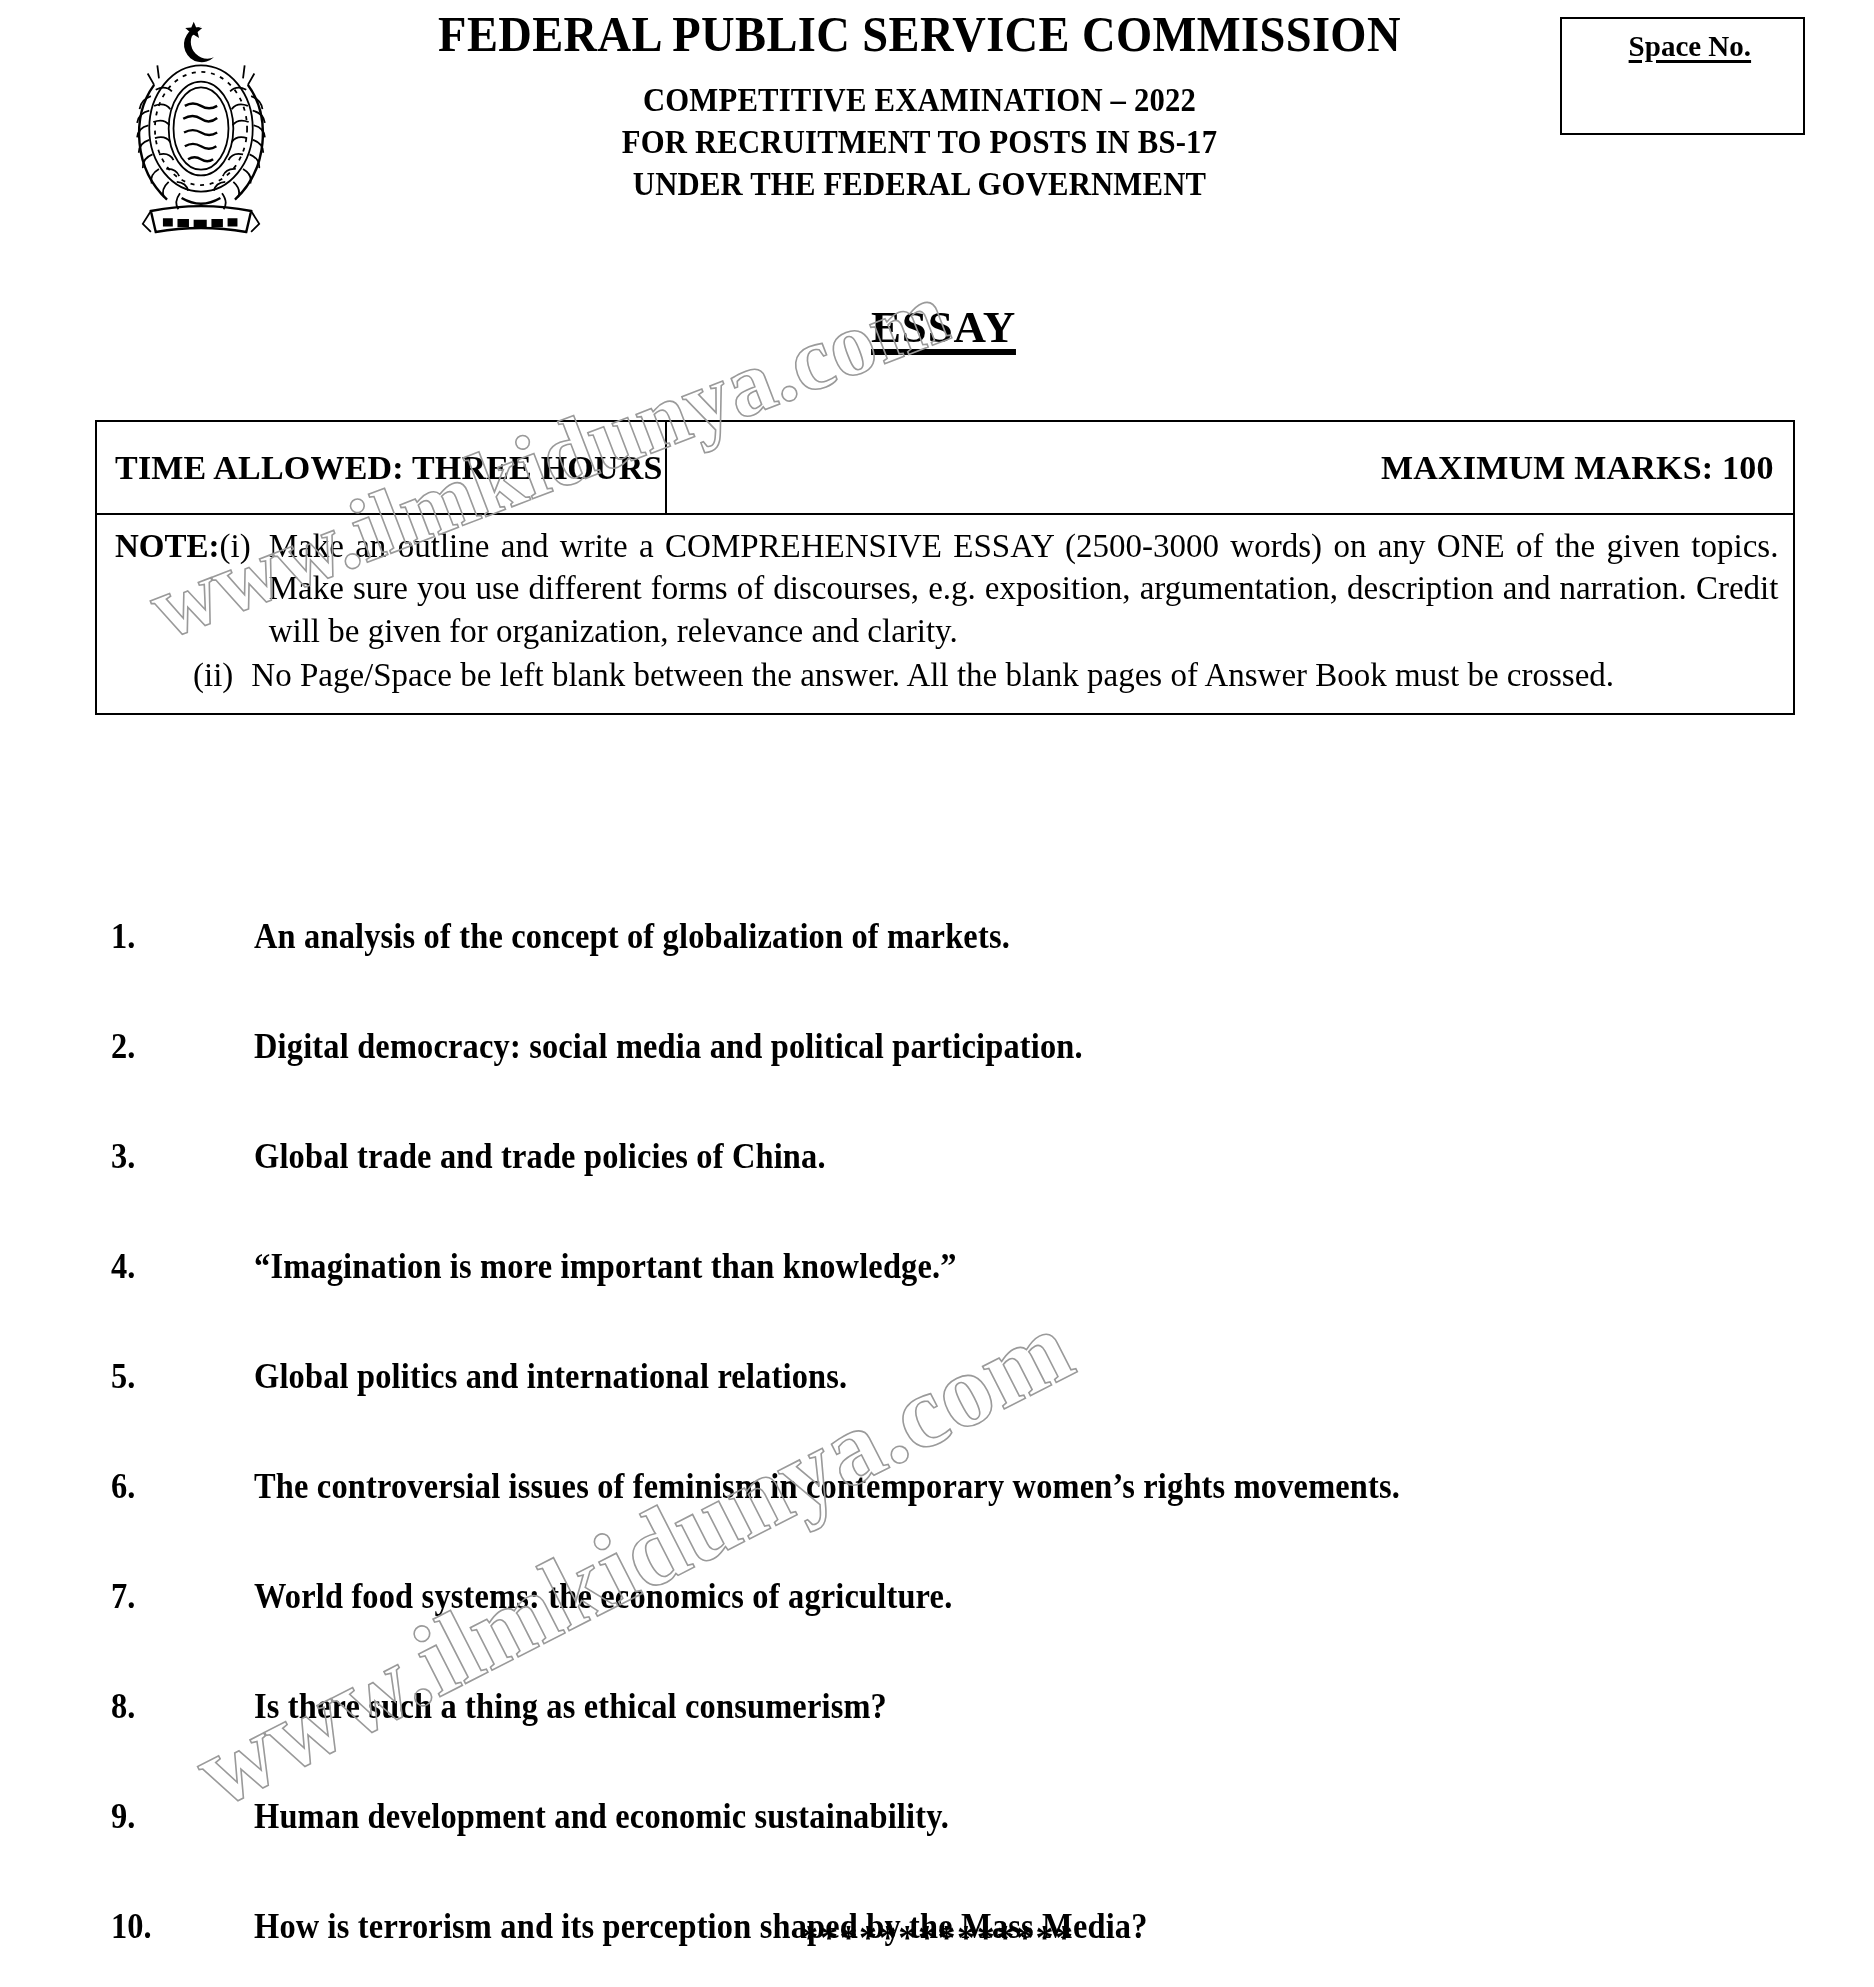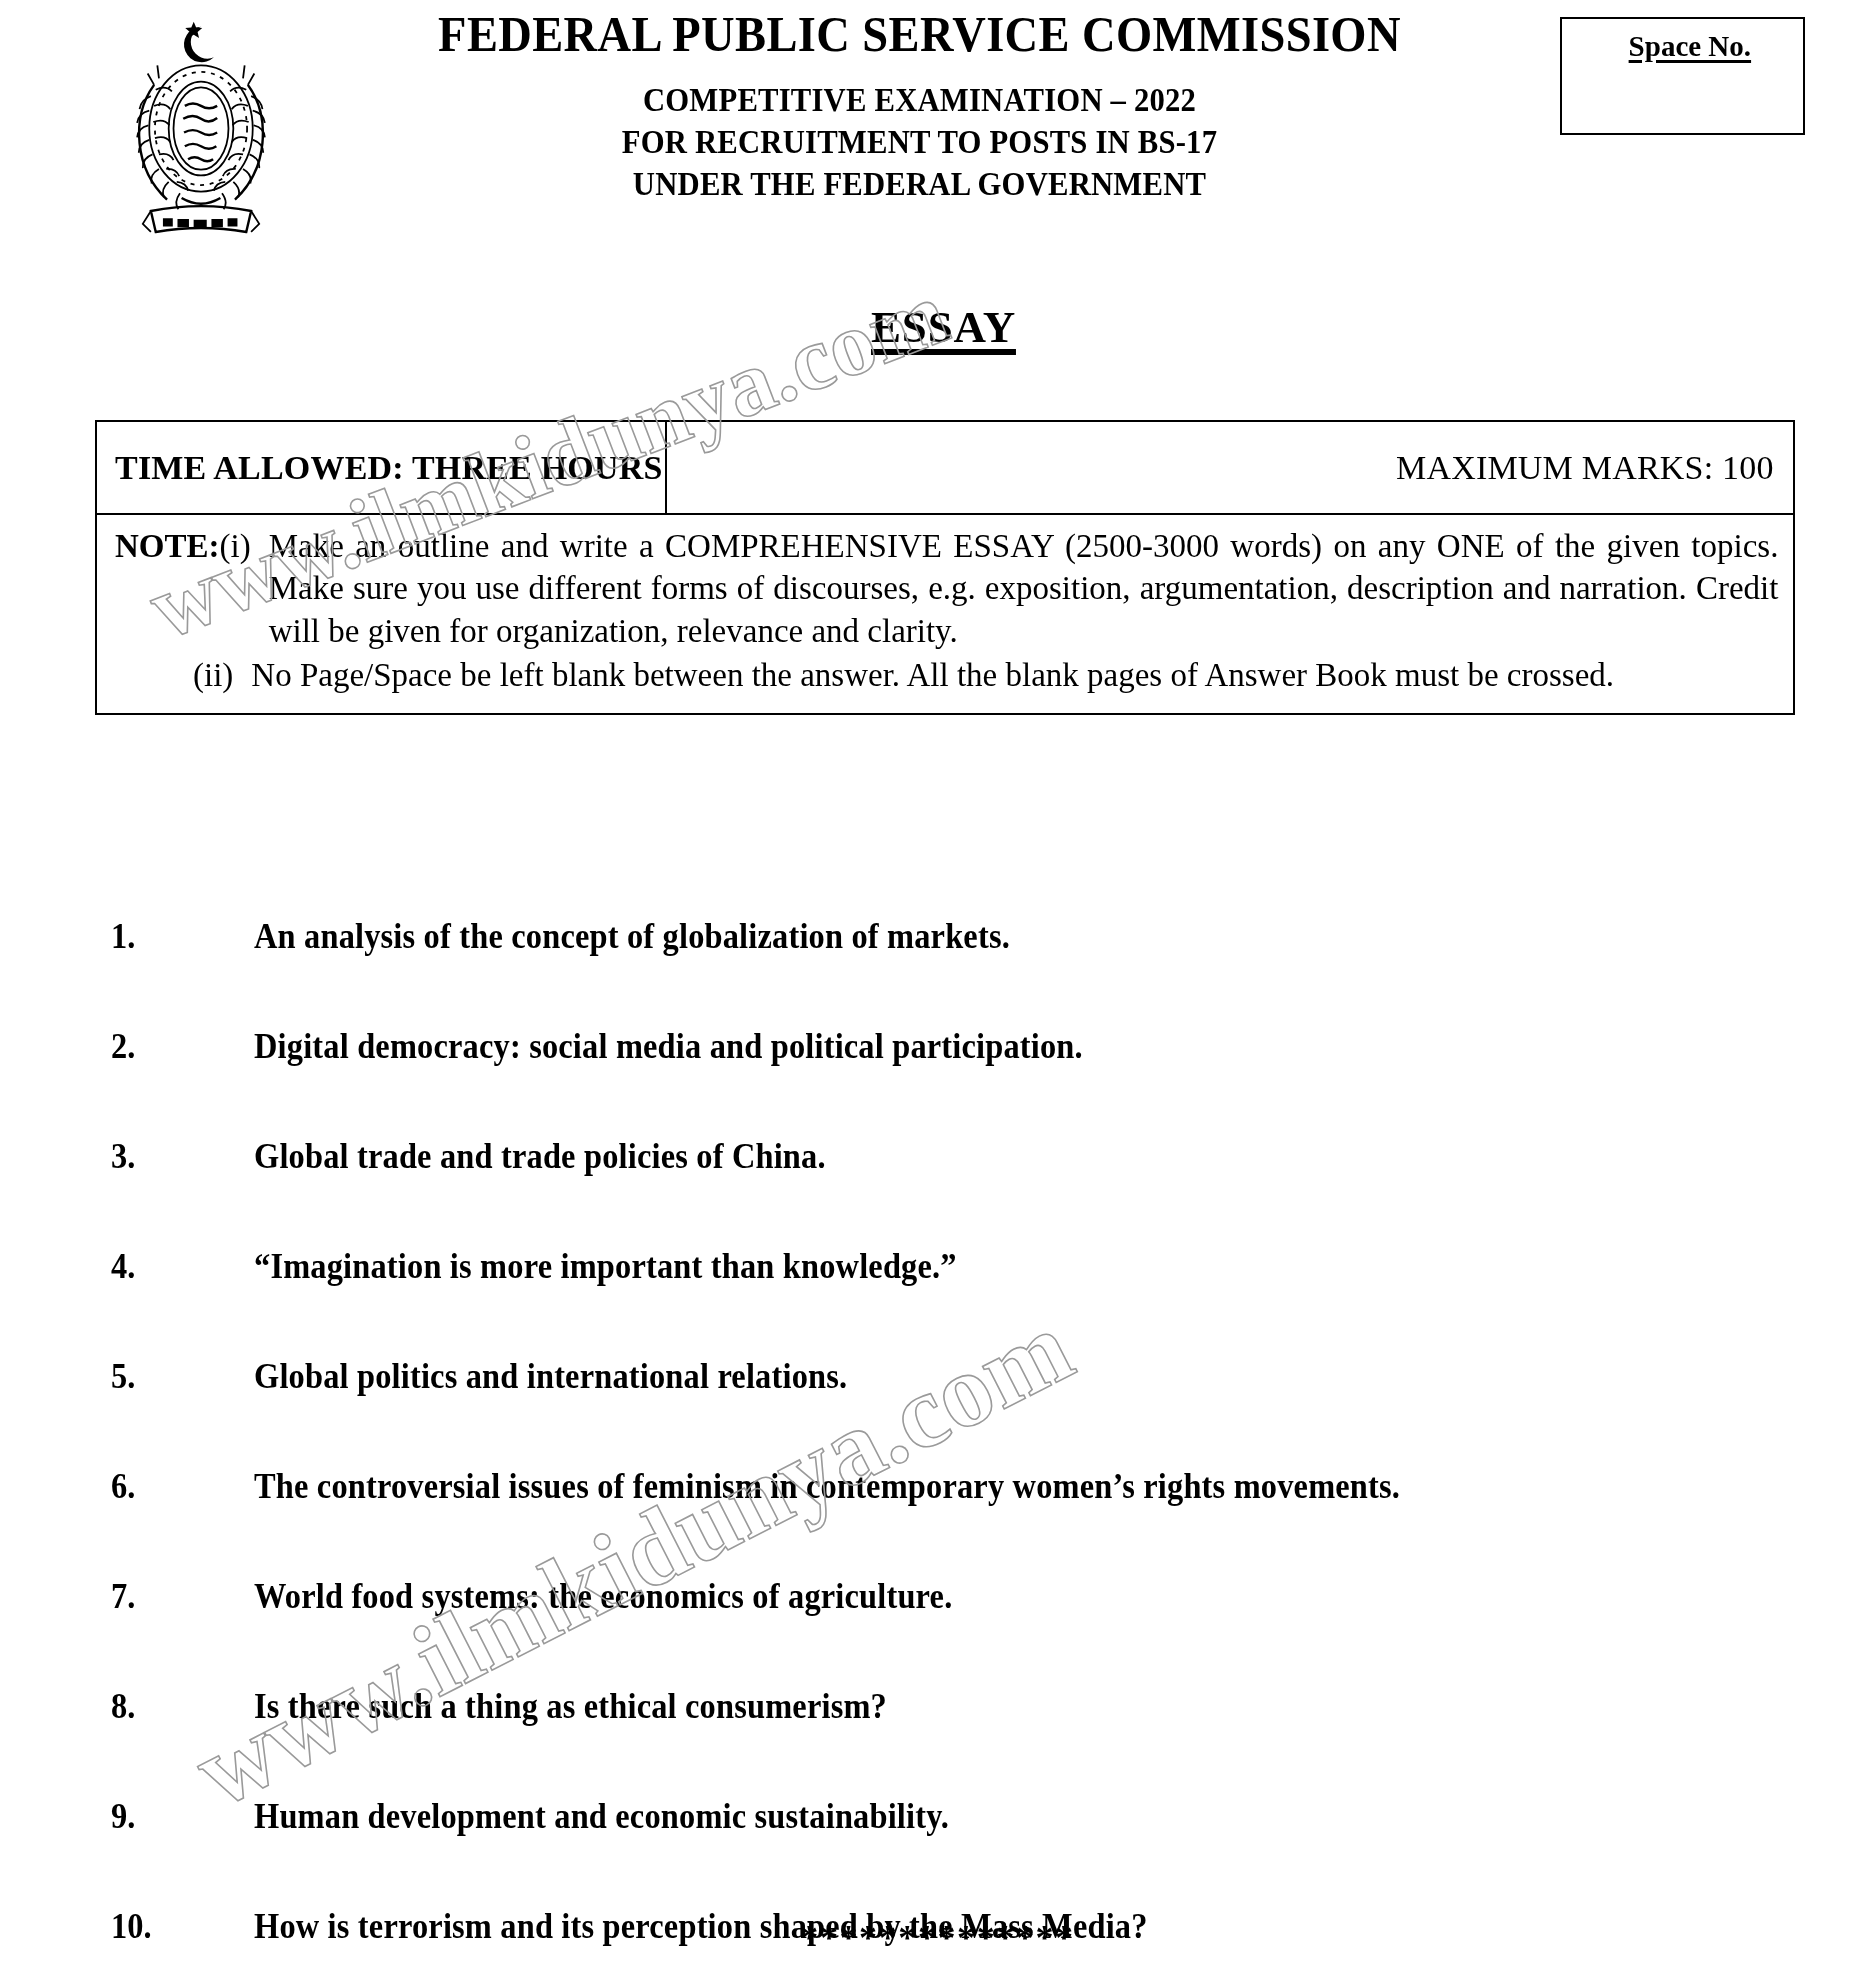--- a/index.html
+++ b/index.html
@@ -129,21 +129,21 @@
     font-size: 34px;
     letter-spacing: 0.2px;
   }
   .cell-marks {
     flex: 1;
     box-sizing: border-box;
     display: flex;
     align-items: center;
     justify-content: flex-end;
     padding-right: 19.4px;
-    font-weight: normal;
+    font-weight: bold;
     font-size: 34px;
     letter-spacing: 0.2px;
   }
   .row-note {
     padding: 9.7px 14.6px 16px 18px;
     font-size: 33px;
     line-height: 1.29;
   }
   .note-line {
     display: flex;

